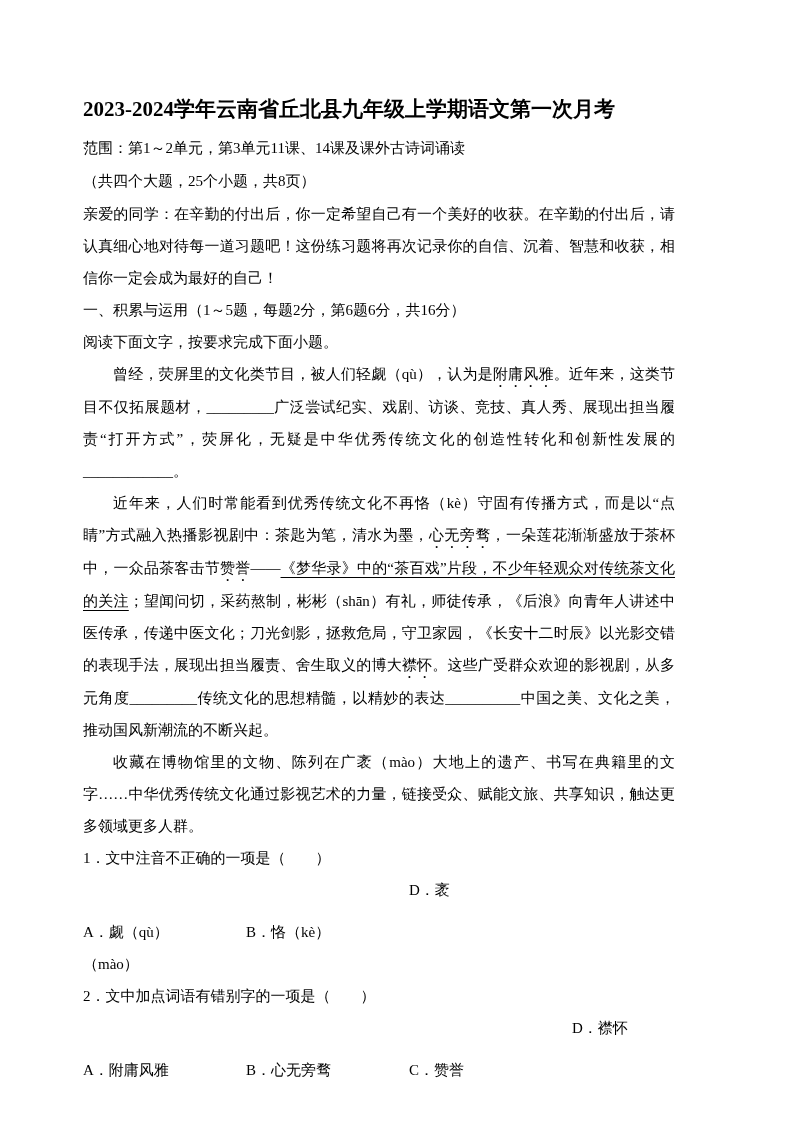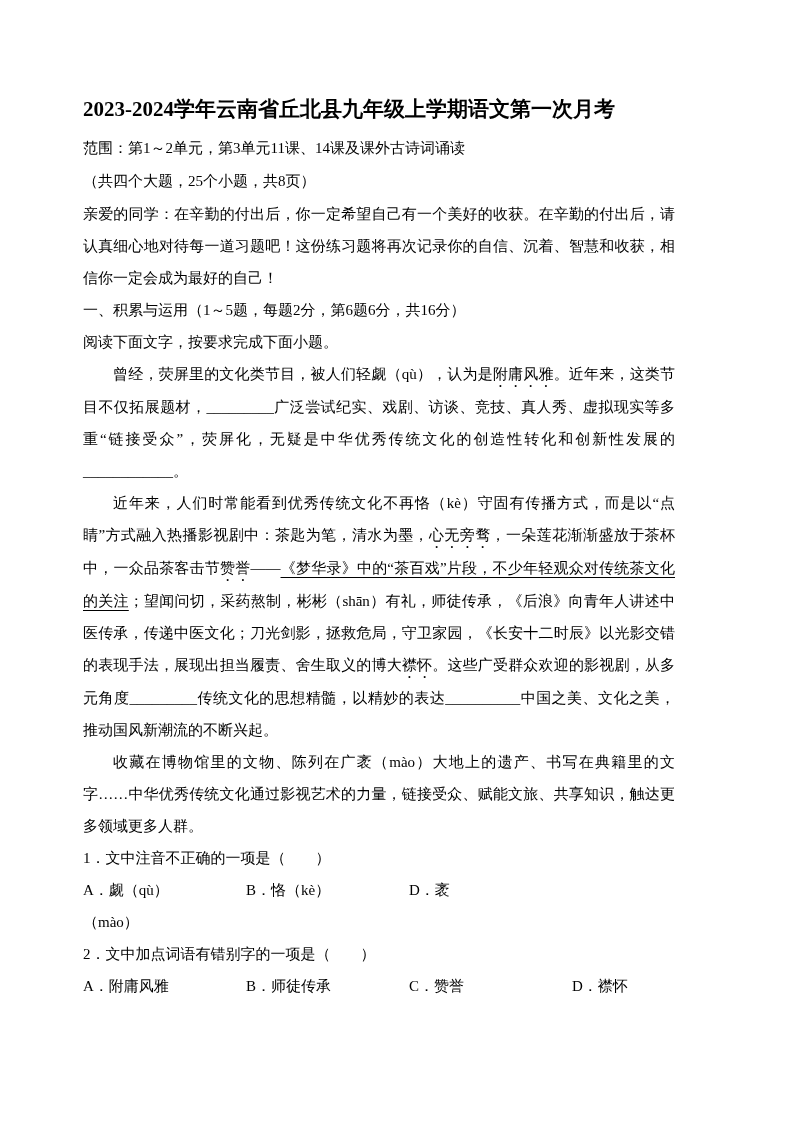--- a/index.html
+++ b/index.html
@@ -50,53 +50,53 @@
   }
   .uline {
     text-decoration: underline;
     text-underline-offset: 4px;
   }
   .opts {
     display: flex;
     font-size: 15px;
     line-height: 32px;
   }
-  .opt-a, .opt-b, .opt-c { width: 163px; }
+  .opt-a, .opt-b, .opt-c { width: 163px; margin-top: 42px; }
   .opt-d { flex: 1; }
 </style>
 </head>
 <body>
 
 <div class="page">
 
   <p class="title-line">2023-2024学年云南省丘北县九年级上学期语文第一次月考</p>
 
   <p class="center-line">范围：第1～2单元，第3单元11课、14课及课外古诗词诵读</p>
   <p class="center-line">（共四个大题，25个小题，共8页）</p>
 
   <p class="line">亲爱的同学：在辛勤的付出后，你一定希望自己有一个美好的收获。在辛勤的付出后，请认真细心地对待每一道习题吧！这份练习题将再次记录你的自信、沉着、智慧和收获，相信你一定会成为最好的自己！</p>
 
   <p class="line">一、积累与运用（1～5题，每题2分，第6题6分，共16分）</p>
   <p class="line">阅读下面文字，按要求完成下面小题。</p>
 
-  <p class="para"><span>曾经，荧屏里的文化类节目，被人们轻觑（qù），认为是</span><span class="dotted">附庸风雅</span><span>。近年来，这类节目不仅拓展题材，_________广泛尝试纪实、戏剧、访谈、竞技、真人秀、虚拟现实等多重“链接受众”，荧屏化，无疑是中华优秀传统文化的创造性转化和创新性发展的____________。</span></p>
+  <p class="para"><span>曾经，荧屏里的文化类节目，被人们轻觑（qù），认为是</span><span class="dotted">附庸风雅</span><span>。近年来，这类节目不仅拓展题材，_________广泛尝试纪实、戏剧、访谈、竞技、真人秀、展现出担当履责“打开方式”，荧屏化，无疑是中华优秀传统文化的创造性转化和创新性发展的____________。</span></p>
 
   <p class="para"><span>近年来，人们时常能看到优秀传统文化不再恪（kè）守固有传播方式，而是以“点睛”方式融入热播影视剧中：茶匙为笔，清水为墨，</span><span class="dotted">心无旁骛</span><span>，一朵莲花渐渐盛放于茶杯中，一众品茶客击节</span><span class="dotted">赞誉</span><span>——</span><span class="uline">《梦华录》中的“茶百戏”片段，不少年轻观众对传统茶文化的关注</span><span>；望闻问切，采药熬制，彬彬（shān）有礼，师徒传承，《后浪》向青年人讲述中医传承，传递中医文化；刀光剑影，拯救危局，守卫家园，《长安十二时辰》以光影交错的表现手法，展现出担当履责、舍生取义的博大</span><span class="dotted">襟怀</span><span>。这些广受群众欢迎的影视剧，从多元角度_________传统文化的思想精髓，以精妙的表达__________中国之美、文化之美，推动国风新潮流的不断兴起。</span></p>
 
   <p class="para">收藏在博物馆里的文物、陈列在广袤（mào）大地上的遗产、书写在典籍里的文字……中华优秀传统文化通过影视艺术的力量，链接受众、赋能文旅、共享知识，触达更多领域更多人群。</p>
 
   <p class="line">1．文中注音不正确的一项是（　　）</p>
   <div class="opts">
     <span class="opt-a">A．觑（qù）</span>
     <span class="opt-b">B．恪（kè）</span>
     <span class="opt-d">D．袤</span>
   </div>
   <p class="line">（mào）</p>
 
   <p class="line">2．文中加点词语有错别字的一项是（　　）</p>
   <div class="opts">
     <span class="opt-a">A．附庸风雅</span>
-    <span class="opt-b">B．师徒传承</span>
+    <span class="opt-b">B．心无旁骛</span>
     <span class="opt-c">C．赞誉</span>
     <span class="opt-d">D．襟怀</span>
   </div>
 
 </div>
 
 </body></html>

